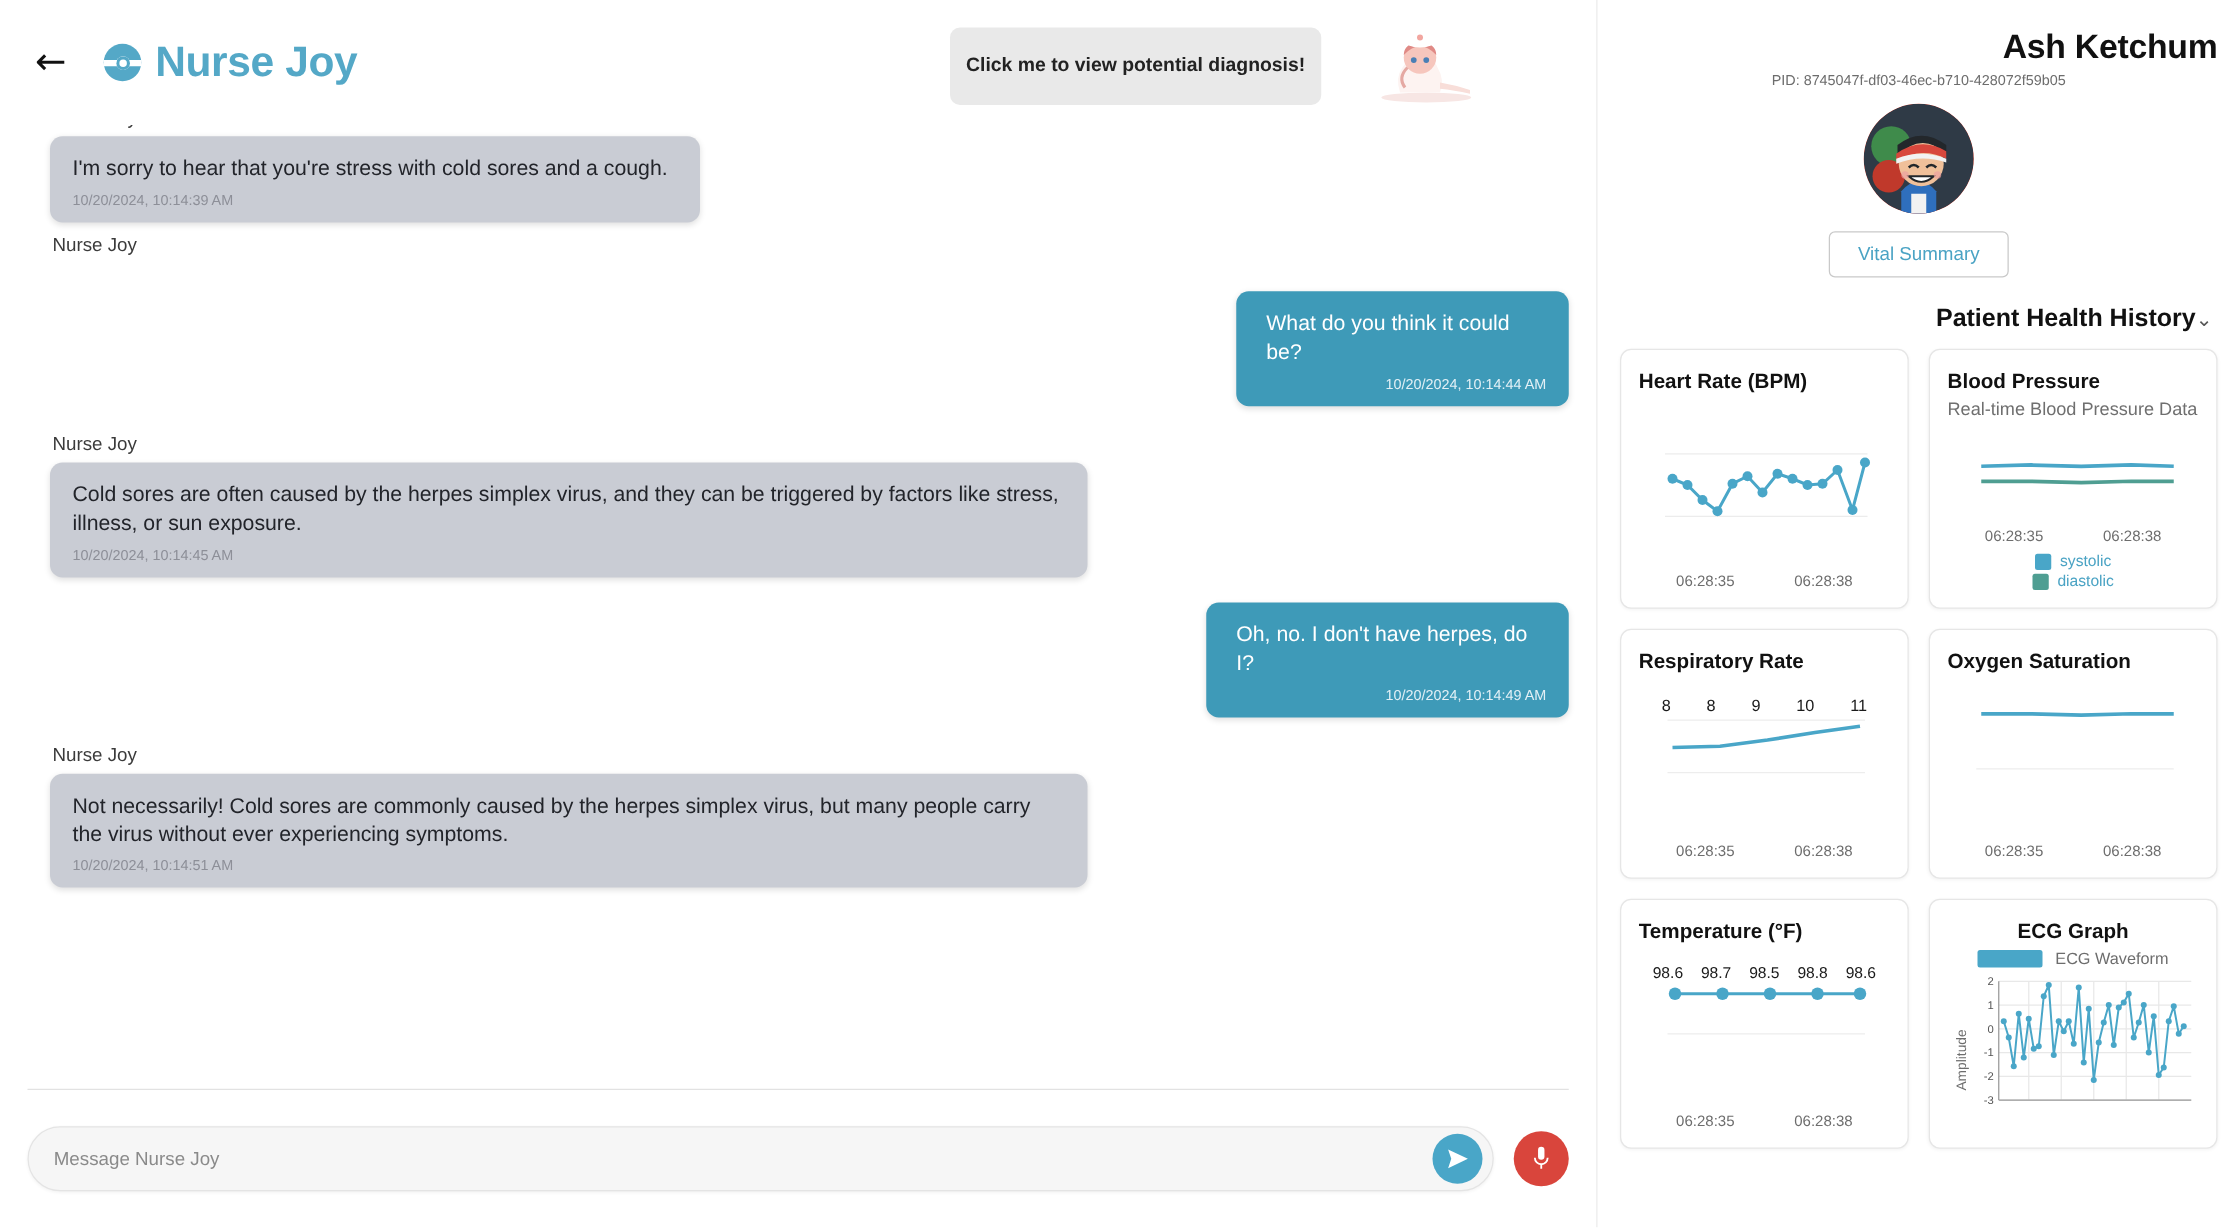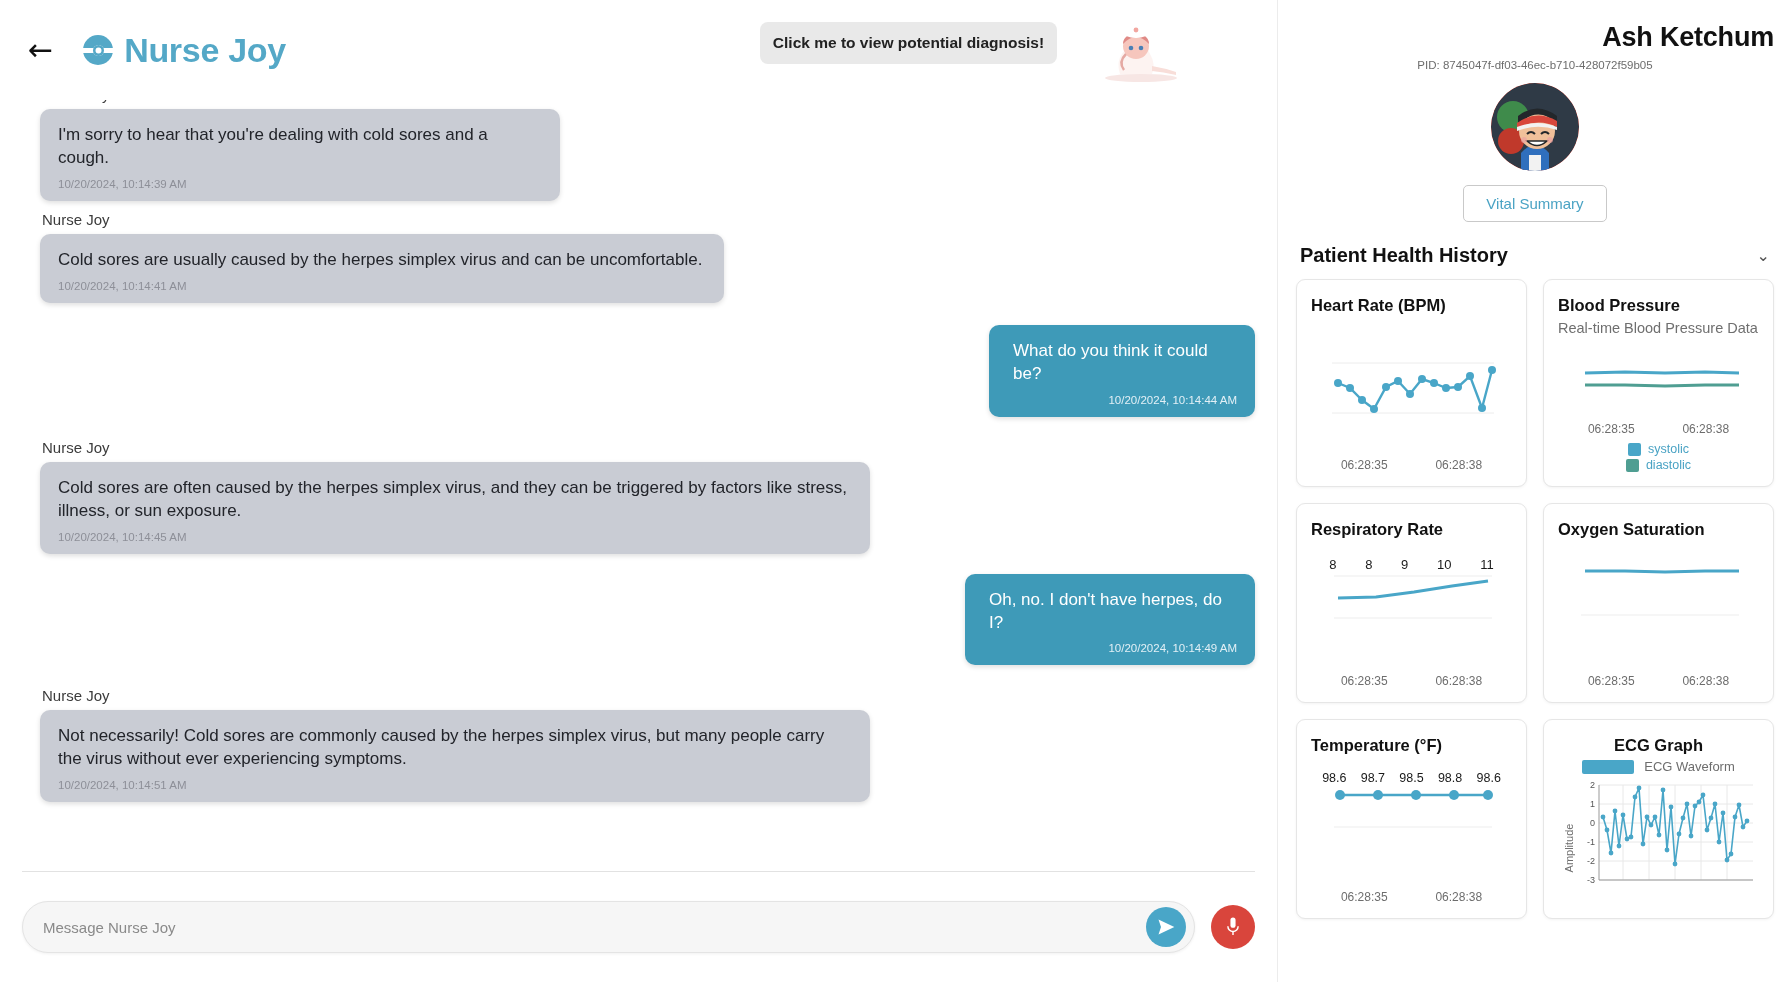--- a/index.html
+++ b/index.html
@@ -40,21 +40,21 @@
     width: 11px; height: 11px; margin: -5.5px 0 0 -5.5px;
     border-radius: 50%; background: #fff;
     box-shadow: inset 0 0 0 2.5px #54a8c7;
   }
   .brand-title {
     font-size: 34px; font-weight: bold; color: #54a8c7;
     letter-spacing: -0.3px;
   }
   .diagnosis-btn {
     position: absolute; left: 760px; top: 22px;
-    width: 297px; height: 42px;
+    width: 297px; height: 62px;
     background: #e9e9e9; border: none; border-radius: 8px;
     font-family: "Liberation Sans", sans-serif;
     font-size: 15.5px; font-weight: bold; color: #222;
     cursor: pointer;
   }
   .nurse-sprite {
     position: absolute; left: 1102px; top: 22px;
     width: 78px; height: 62px;
   }
 
@@ -134,21 +134,21 @@
     width: 88px; height: 88px; border-radius: 50%;
     overflow: hidden; background: #d94b3a; position: relative;
   }
   .vital-btn-wrap { display: flex; justify-content: center; margin-top: 14px; }
   .vital-btn {
     background: #fff; border: 1px solid #c9c9c9; border-radius: 5px;
     padding: 9px 22px; font-size: 15px; color: #4aa3c4; cursor: pointer;
     font-family: "Liberation Sans", sans-serif;
   }
   .history-head {
-    display: flex; align-items: center; justify-content: space-between;
+    display: flex; align-items: center; justify-content: flex-end;
     margin: 22px 4px 12px 4px;
   }
   .history-title { font-size: 20px; font-weight: bold; color: #111; }
   .chev { color: #555; font-size: 16px; cursor: pointer; font-family:"DejaVu Sans",sans-serif; }
 
   .cards-grid {
     display: grid; grid-template-columns: 1fr 1fr;
     gap: 16px;
   }
   .vcard {
@@ -214,31 +214,27 @@
         <path d="M50 44 Q62 46 74 50 L74 53 Q61 50 50 49 Z" fill="#f8ded9"></path>
         <path d="M24 32 Q16 40 22 48" stroke="#e5a9a3" stroke-width="2.5" fill="none"></path>
       </svg>
     </div>
 
     <div class="messages">
 
       <div class="msg-row bot" style="margin-top:-14px;">
         <div class="sender">Nurse Joy</div>
         <div class="bubble bot" style="width:520px;">
-          <div class="bubble-text">I'm sorry to hear that you're dealing with cold sores and a cough.</div>
+          <div class="bubble-text">I'm sorry to hear that you're stress with cold sores and a cough.</div>
           <div class="bubble-time">10/20/2024, 10:14:39 AM</div>
         </div>
       </div>
 
       <div class="msg-row bot" style="margin-top:10px;">
         <div class="sender">Nurse Joy</div>
-        <div class="bubble bot" style="width:684px;">
-          <div class="bubble-text">Cold sores are usually caused by the herpes simplex virus and can be uncomfortable.</div>
-          <div class="bubble-time">10/20/2024, 10:14:41 AM</div>
-        </div>
       </div>
 
       <div class="msg-row user" style="margin-top:22px;">
         <div class="bubble user" style="width:266px;">
           <div class="bubble-text">What do you think it could be?</div>
           <div class="bubble-time">10/20/2024, 10:14:44 AM</div>
         </div>
       </div>
 
       <div class="msg-row bot" style="margin-top:22px;">

